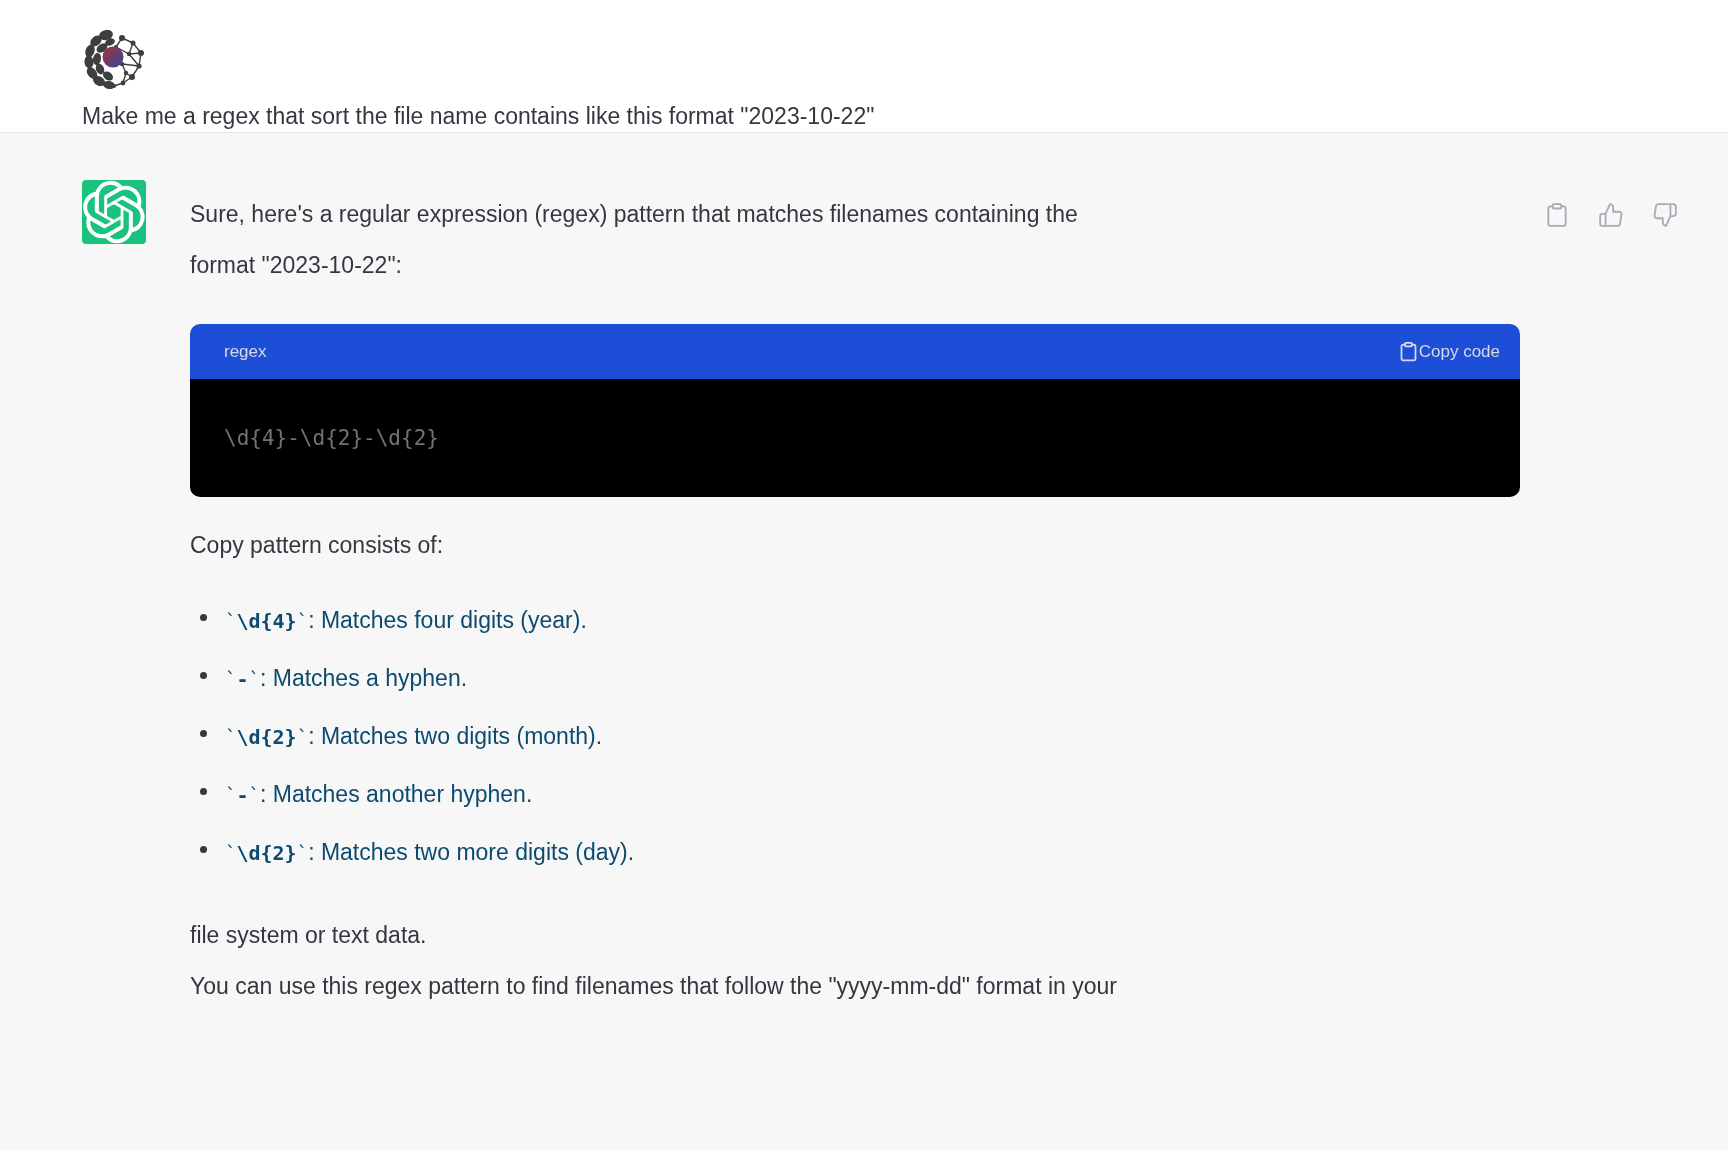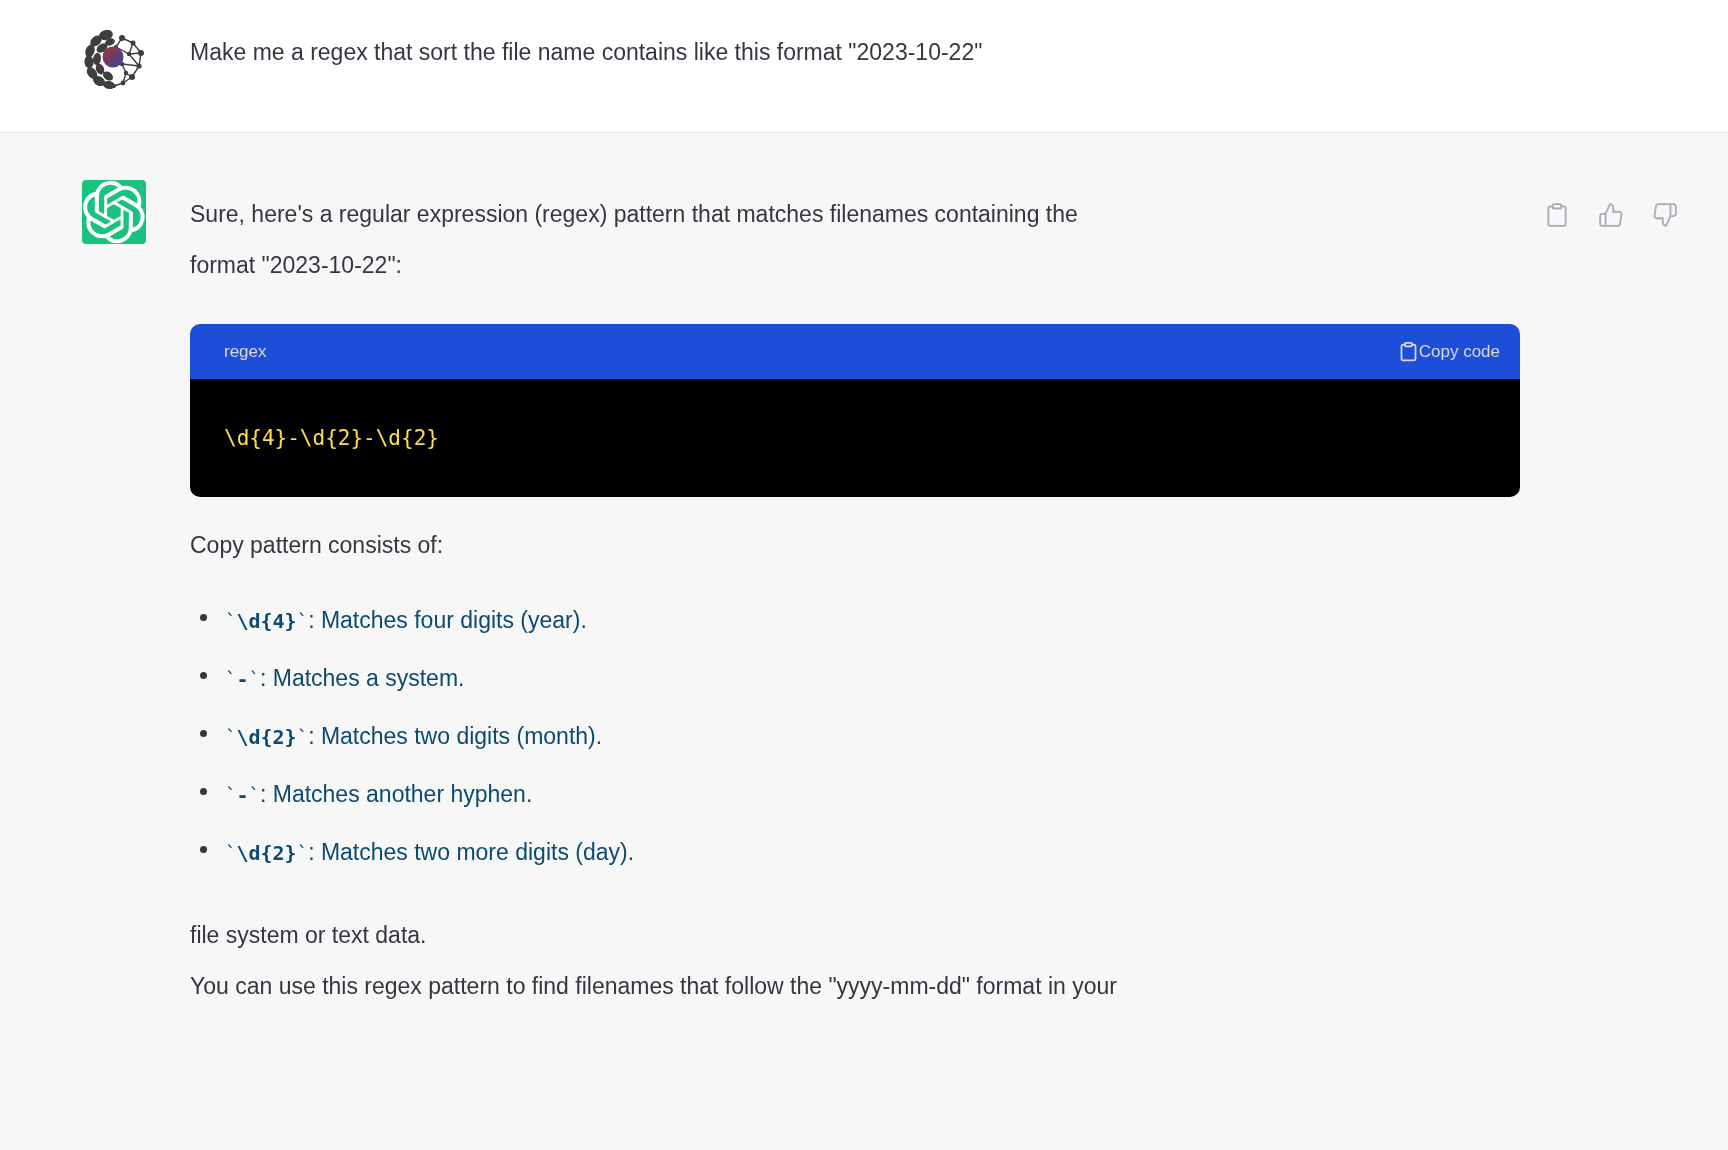--- a/index.html
+++ b/index.html
@@ -8,20 +8,21 @@
     font-family: "Liberation Sans", sans-serif;
     background: #ffffff;
     overflow: hidden;
   }
   .user-section {
     background: #ffffff;
     height: 133px;
     border-bottom: 1px solid #e5e5e8;
     display: flex;
     padding: 26px 48px 0 82px;
+    flex-direction: column;
   }
   .assistant-section {
     background: #f7f7f8;
     height: 1017px;
     display: flex;
     padding: 47px 40px 0 82px;
     position: relative;
   }
   .avatar {
     width: 64px; height: 64px;
@@ -86,21 +87,21 @@
   .copy-code-btn svg { width: 21px; height: 21px; display: block; }
   .code-body {
     background: #000000;
     border-radius: 0 0 10px 10px;
     padding: 45px 34px;
   }
   .code-body code {
     font-family: "DejaVu Sans Mono", "Liberation Mono", monospace;
     font-size: 21px;
     line-height: 28px;
-    color: #fde047;
+    color: #737373;
     white-space: pre;
   }
 
   .pattern-heading {
     margin-top: 31px;
     font-size: 23px;
     line-height: 35px;
     color: #353740;
   }
 
@@ -228,21 +229,21 @@
       </div>
       <div class="code-body">
         <code>\d{4}-\d{2}-\d{2}</code>
       </div>
     </div>
 
     <div class="pattern-heading">Copy pattern consists of:</div>
 
     <ul class="pattern-list">
       <li><span class="tick">`</span><span class="inline-code">\d{4}</span><span class="tick">`</span><span>: Matches four digits (year).</span></li>
-      <li><span class="tick">`</span><span class="inline-code">-</span><span class="tick">`</span><span>: Matches a system.</span></li>
+      <li><span class="tick">`</span><span class="inline-code">-</span><span class="tick">`</span><span>: Matches a hyphen.</span></li>
       <li><span class="tick">`</span><span class="inline-code">\d{2}</span><span class="tick">`</span><span>: Matches two digits (month).</span></li>
       <li><span class="tick">`</span><span class="inline-code">-</span><span class="tick">`</span><span>: Matches another hyphen.</span></li>
       <li><span class="tick">`</span><span class="inline-code">\d{2}</span><span class="tick">`</span><span>: Matches two more digits (day).</span></li>
     </ul>
 
     <div class="para closing-para">
       <span class="line">file system or text data.</span>
       <span class="line">You can use this regex pattern to find filenames that follow the "yyyy-mm-dd" format in your</span>
     </div>
   </div>

